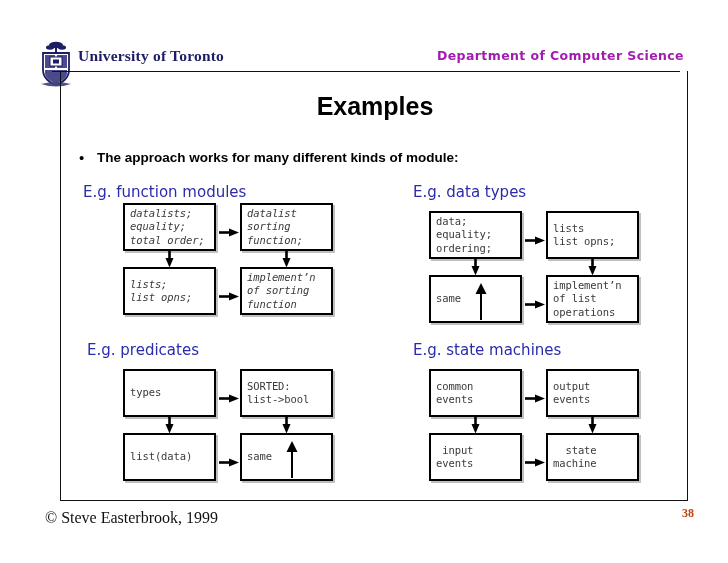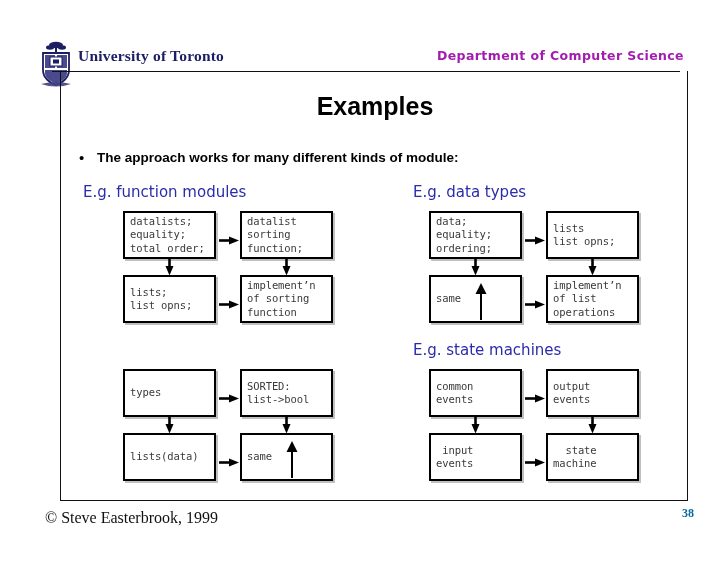--- a/index.html
+++ b/index.html
@@ -133,21 +133,21 @@
   #head-dt   { left: 352px; top: 112px; }
   #head-pred { left: 26px;  top: 270px; }
   #head-sm   { left: 352px; top: 270px; }
 
   
   .diagram {
     position: absolute;
     width: 228px;
     height: 112px;
   }
-  #dia-fn   { left: 62px;  top: 140px; }
+  #dia-fn   { left: 62px;  top: 132px; font-style: italic; }
   #dia-dt   { left: 368px; top: 140px; }
   #dia-pred { left: 62px;  top: 298px; }
   #dia-sm   { left: 368px; top: 298px; text-align: right; }
 
   .cell {
     position: absolute;
     width: 93px;
     height: 48px;
     border: 2.2px solid #000000;
     background: #ffffff;
@@ -212,21 +212,21 @@
     color: #111111;
     white-space: nowrap;
   }
   #footer-right {
     position: absolute;
     right: 34px;
     top: 506px;
     font-family: "Liberation Serif", serif;
     font-weight: bold;
     font-size: 12px;
-    color: #0369a1;
+    color: #c2410c;
   }
 </style>
 </head>
 <body>
 
 <div id="slide">
 
   <div id="header">
 
     <div id="crest">
@@ -262,20 +262,21 @@
 
     <div id="title">Examples</div>
 
     <div id="bullet-row">
       <span id="bullet-dot">•</span>
       <span id="bullet-text">The approach works for many different kinds of module:</span>
     </div>
 
     <div class="sec-head" id="head-dt">E.g. data types</div>
     <div class="sec-head" id="head-fn">E.g. function modules</div>
+    <div class="sec-head" id="head-pred">E.g. predicates</div>
     <div class="sec-head" id="head-sm">E.g. state machines</div>
 
     <div class="diagram" id="dia-fn">
 
       <div class="cell pos-tl tall-text">
         <span class="txt">datalists;
 equality;
 total order;</span>
       </div>
       <div class="cell pos-tr tall-text">
@@ -374,21 +375,21 @@
     <div class="diagram" id="dia-pred">
 
       <div class="cell pos-tl">
         <span class="txt">types</span>
       </div>
       <div class="cell pos-tr">
         <span class="txt">SORTED:
 list-&gt;bool</span>
       </div>
       <div class="cell pos-bl">
-        <span class="txt">lists(data)</span>
+        <span class="txt">list(data)</span>
       </div>
       <div class="cell pos-br">
         <span class="txt">same</span>
         <span class="same-arrow">
           <svg viewBox="0 0 12 40" width="12" height="40">
               <path d="M6 40 V9" stroke="#000" stroke-width="2"></path>
               <path d="M6 3 L11.5 14 L0.5 14 Z" fill="#000"></path>
             </svg>
         </span>
       </div>

